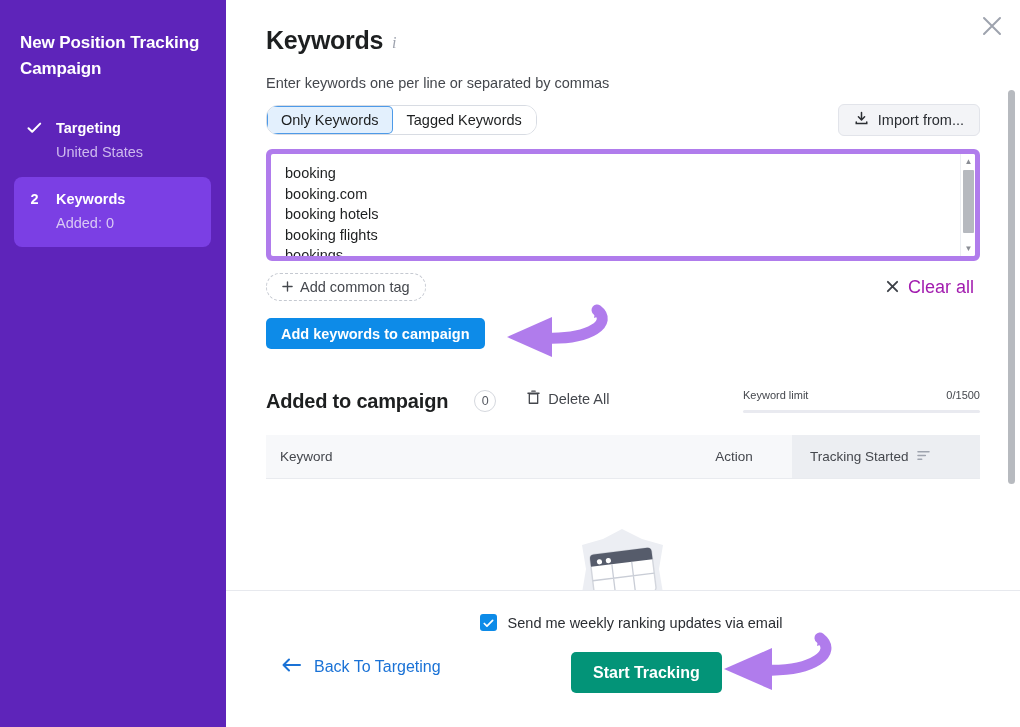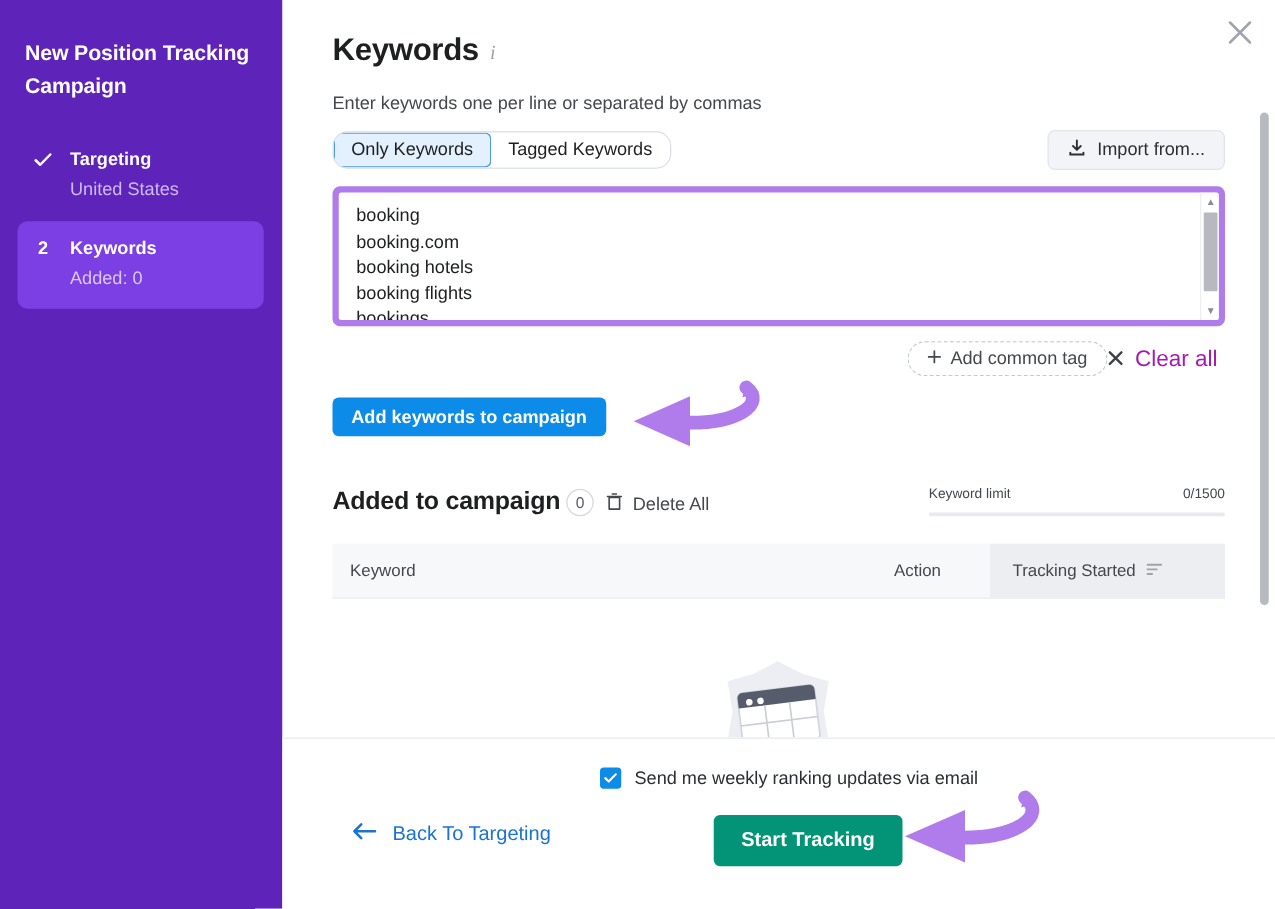--- a/index.html
+++ b/index.html
@@ -217,21 +217,21 @@
     position: absolute;
     left: 2px; top: 16px;
     width: 11px; height: 63px;
     background: #b6b9bf;
     border-radius: 1px;
   }
 
   .tag-row {
     display: flex;
     align-items: center;
-    justify-content: flex-end;
+    justify-content: space-between;
     margin-bottom: 17px;
   }
   .add-tag {
     display: inline-flex;
     align-items: center;
     gap: 7px;
     height: 28px;
     padding: 0 15px;
     border: 1px dashed #c5c9d1;
     border-radius: 15px;
@@ -266,22 +266,22 @@
   }
 
   .added-section { margin-top: 40px; }
   .added-row {
     display: flex;
     align-items: flex-end;
     justify-content: space-between;
   }
   .added-left {
     display: flex;
-    align-items: flex-end;
-    gap: 5px;
+    align-items: flex-start;
+    gap: 26px;
   }
   .added-title {
     font-size: 20px;
     font-weight: bold;
     letter-spacing: -0.2px;
     color: #1d1f20;
   }
   .count-pill {
     display: inline-flex;
     align-items: center;

